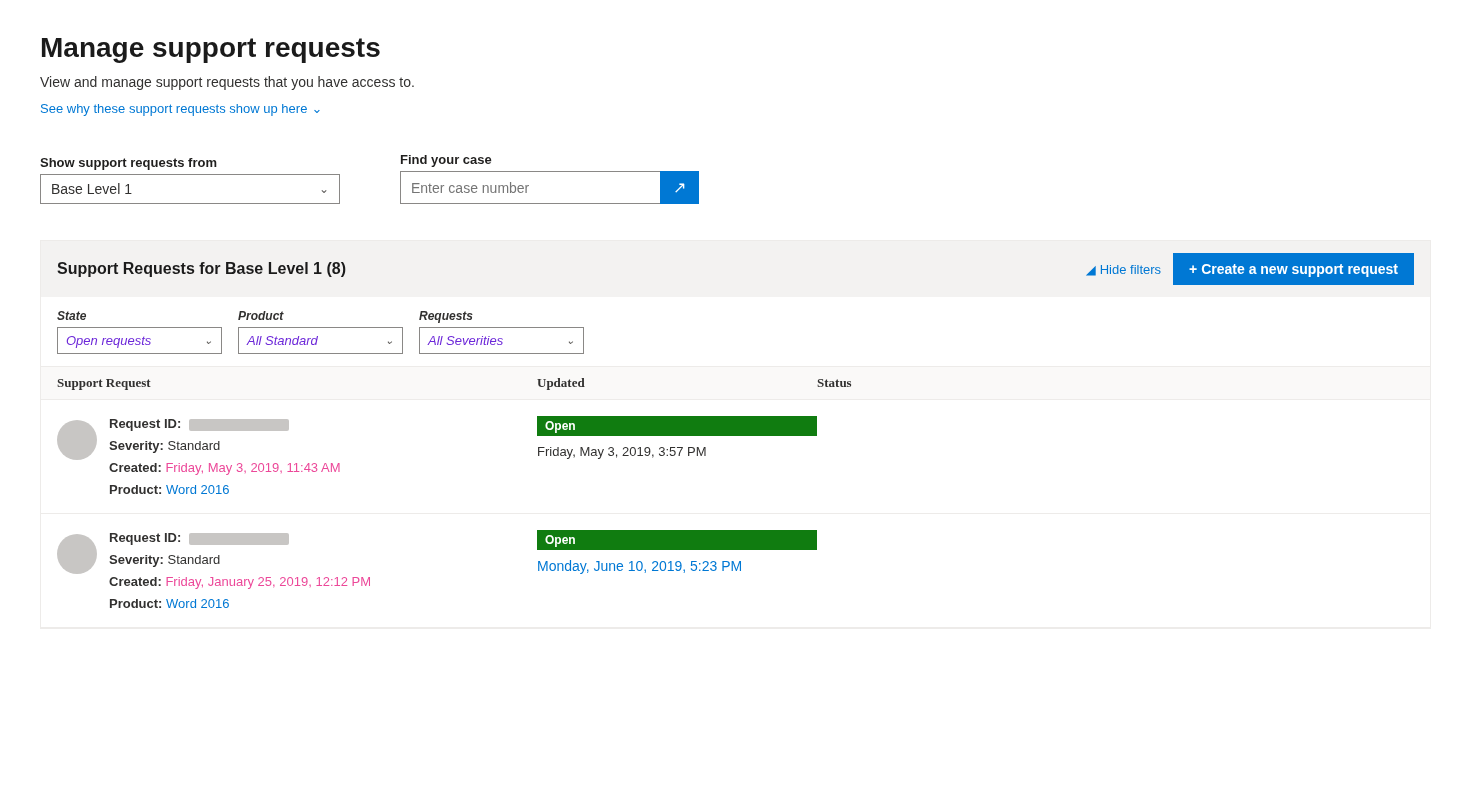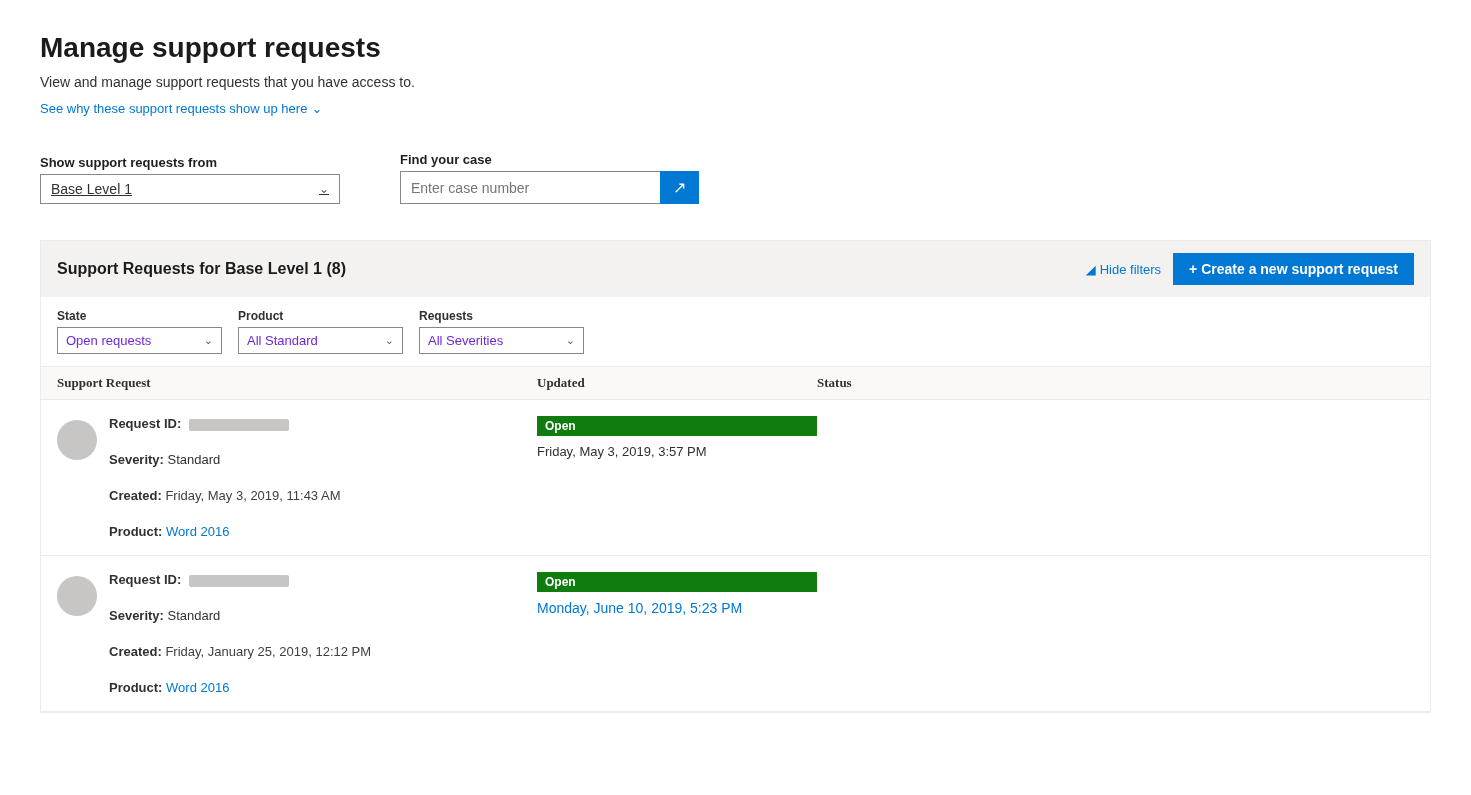--- a/index.html
+++ b/index.html
@@ -50,21 +50,20 @@
     }
     .dropdown-wrapper {
       display: flex;
       align-items: center;
       border: 1px solid #8a8886;
       background: #fff;
       padding: 6px 10px;
       width: 300px;
       cursor: pointer;
       justify-content: space-between;
-      text-decoration: underline;
     }
     .dropdown-wrapper span.val { color: #323130; font-size: 14px; }
     .dropdown-wrapper span.arrow { color: #605e5c; font-size: 12px; }
     .case-finder-group {
       display: flex;
       flex-direction: column;
       gap: 4px;
     }
     .case-input-row {
       display: flex;
@@ -135,20 +134,21 @@
       padding: 12px 16px;
       border-bottom: 1px solid #edebe9;
       display: flex;
       gap: 16px;
       background: #fff;
     }
     .filter-item {
       display: flex;
       flex-direction: column;
       gap: 4px;
+      font-style: italic;
     }
     .filter-item-label {
       font-size: 12px;
       font-weight: 600;
       color: #323130;
     }
     .small-dropdown {
       display: flex;
       align-items: center;
       border: 1px solid #8a8886;
@@ -192,40 +192,40 @@
       width: 40px;
       height: 40px;
       border-radius: 50%;
       background: #c8c6c4;
       flex-shrink: 0;
       margin-top: 4px;
     }
     .req-details {
       display: flex;
       flex-direction: column;
-      gap: 21px;
+      gap: 7px;
     }
     .req-detail-line {
       font-size: 13px;
       color: #323130;
     }
     .req-detail-line .key {
       font-weight: 600;
     }
     .req-id-bar {
       display: inline-block;
       background: #c8c6c4;
       width: 100px;
       height: 12px;
       border-radius: 2px;
       vertical-align: middle;
       margin-left: 4px;
     }
     .req-date-link {
-      color: #404040;
+      color: #ec4899;
     }
     .req-product-link {
       color: #0078d4;
     }
 
     .req-updated {
       display: flex;
       flex-direction: column;
       gap: 8px;
     }

